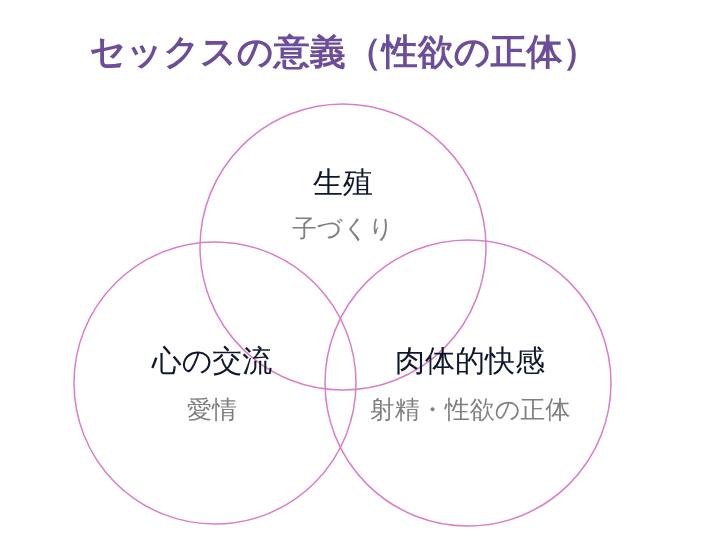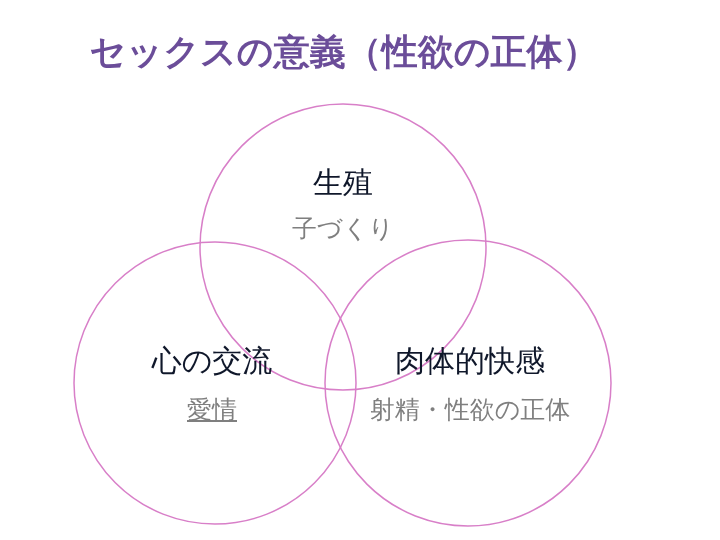--- a/index.html
+++ b/index.html
@@ -28,16 +28,16 @@
 <svg class="venn" width="720" height="540">
   <circle cx="343" cy="247" r="143" fill="none" stroke="#d87fc8" stroke-width="1.5"></circle>
   <circle cx="215" cy="383" r="141" fill="none" stroke="#d87fc8" stroke-width="1.5"></circle>
   <circle cx="468" cy="383" r="143" fill="none" stroke="#d87fc8" stroke-width="1.5"></circle>
 </svg>
 
 <div class="label main" style="left:243px; width:200px; top:163px;">生殖</div>
 <div class="label sub" style="left:243px; width:200px; top:212px;text-align:center;">子づくり</div>
 
 <div class="label main" style="left:112px; width:200px; top:341px;">心の交流</div>
-<div class="label sub" style="left:112px; width:200px; top:393px;text-decoration:underline;">愛情</div>
+<div class="label sub" style="left:112px; width:200px; top:393px;">愛情</div>
 
 <div class="label main" style="left:370px; width:200px; top:341px;">肉体的快感</div>
 <div class="label sub" style="left:350px; width:240px; top:393px;">射精・性欲の正体</div>
 
 </body></html>

